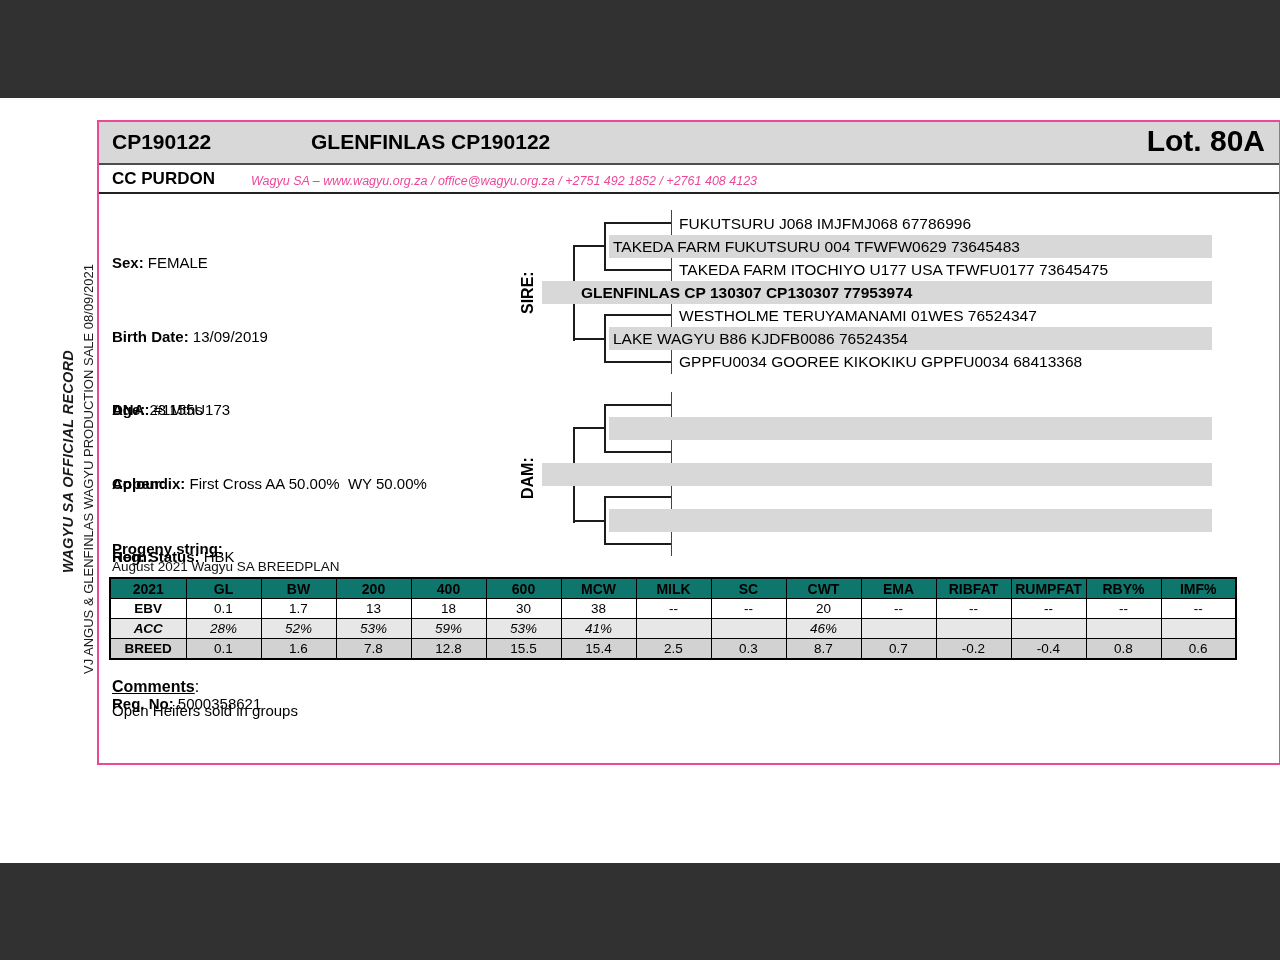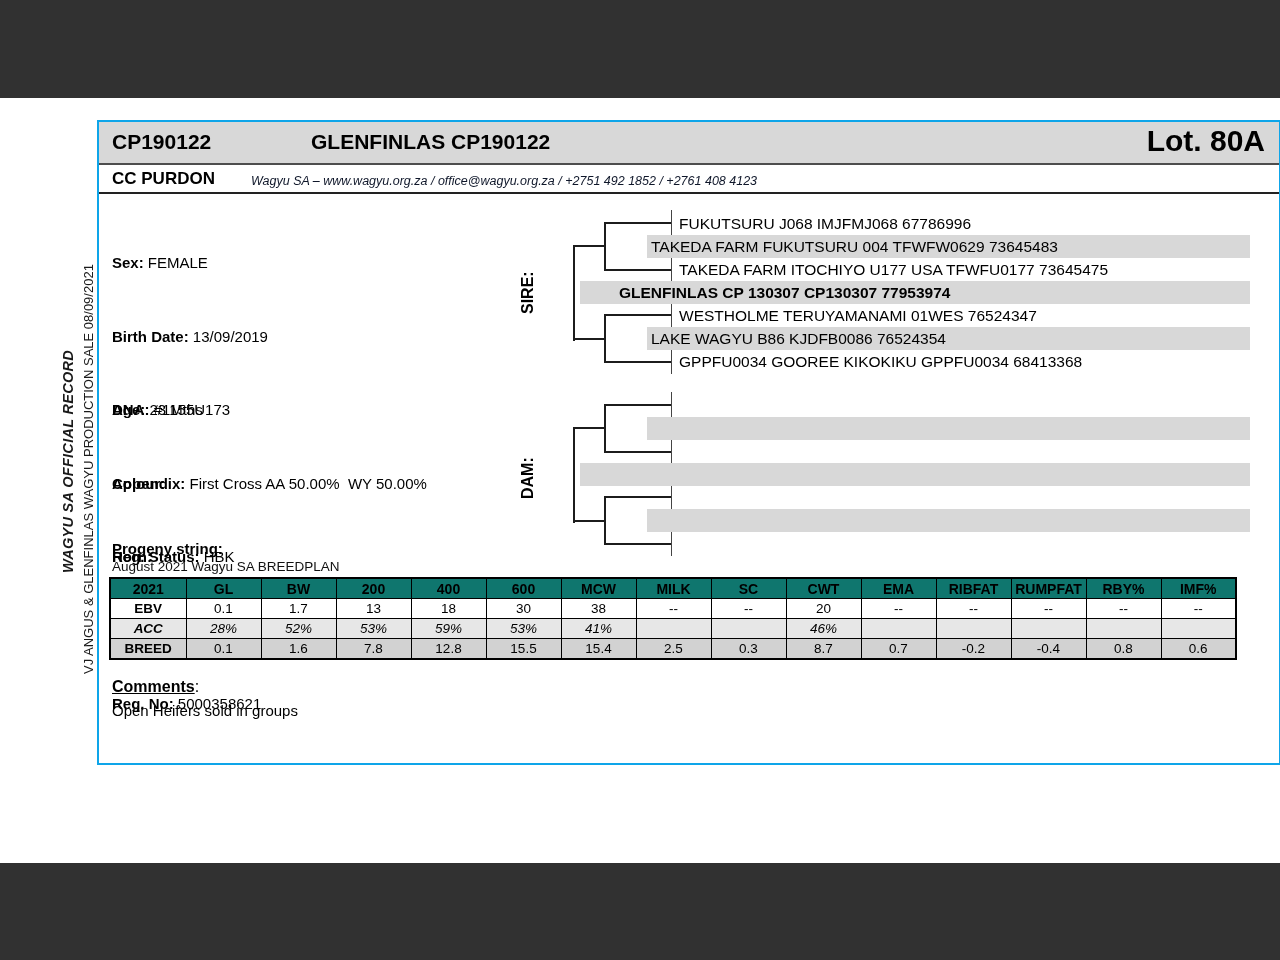--- a/index.html
+++ b/index.html
@@ -10,44 +10,44 @@
   .lb-bottom{top:863px;height:97px;}
 
   
   .vtext{position:absolute;writing-mode:vertical-rl;transform:rotate(180deg);
     white-space:nowrap;color:#1a1a1a;}
   .v1{left:60px;top:207px;height:268px;width:20px;font-size:14.5px;font-weight:bold;font-style:italic;letter-spacing:.3px;}
   .v2{left:81px;top:100px;height:476px;width:17px;font-size:13px;}
 
   
   .doc{position:absolute;left:97px;top:22px;width:1184px;height:645px;
-    border:2px solid #0ea5e9;background:#fff;box-sizing:border-box;}
+    border:2px solid #ec4899;background:#fff;box-sizing:border-box;}
   .titlebar{position:absolute;left:0;top:0;width:100%;height:43px;background:#d8d8d8;
     border-bottom:2px solid #4d4d4d;box-sizing:border-box;}
   .tag{position:absolute;left:13px;top:8px;font-size:21px;font-weight:bold;}
   .animal{position:absolute;left:212px;top:8px;font-size:21px;font-weight:bold;}
   .lot{position:absolute;right:14px;top:2px;font-size:30px;font-weight:bold;}
   .subbar{position:absolute;left:0;top:43px;width:100%;height:29px;border-bottom:2px solid #222;box-sizing:border-box;}
   .breeder{position:absolute;left:13px;top:4px;font-size:17px;font-weight:bold;}
-  .society{position:absolute;left:152px;top:9px;font-size:12.5px;font-style:italic;color:#0f172a;}
+  .society{position:absolute;left:152px;top:9px;font-size:12.5px;font-style:italic;color:#ec4899;}
 
   
   .details{position:absolute;left:13px;font-size:15px;line-height:24.5px;white-space:pre;}
   .dlabel{font-weight:bold;}
   .blk1{top:80px;} .blk2{top:227px;} .blk3{top:366px;}
 
   
   .ped{position:absolute;left:420px;top:85px;width:718px;height:470px;}
   .pedlabel{position:absolute;left:0;width:22px;writing-mode:vertical-rl;transform:rotate(180deg);
     font-size:16px;font-weight:bold;text-align:center;}
   .prow{position:absolute;height:23px;line-height:23px;font-size:15.5px;white-space:nowrap;overflow:hidden;}
   .lv1{left:23px;width:670px;padding-left:6px;box-sizing:border-box;}
   .lv2{left:90px;width:603px;padding-left:4px;box-sizing:border-box;}
   .lv3{left:152px;width:541px;padding-left:8px;box-sizing:border-box;}
-  .bar{background:#d8d8d8;margin-left:38px;}
+  .bar{background:#d8d8d8;}
   .b{font-weight:bold;padding-left:39px;}
   .hl,.vl{position:absolute;background:#1c1c1c;}
   .hl{height:2px;} .vl{width:2px;}
   .tick{position:absolute;width:1px;background:#444;height:26px;left:152px;}
 
   
   .caption{position:absolute;left:13px;top:437px;font-size:13.5px;color:#111;}
   table.bp{position:absolute;left:10px;top:455px;border-collapse:collapse;border:2px solid #000;table-layout:fixed;}
   table.bp td{border:1px solid #000;height:19px;padding:0 1px;text-align:center;
     font-size:13.5px;overflow:hidden;white-space:nowrap;}

